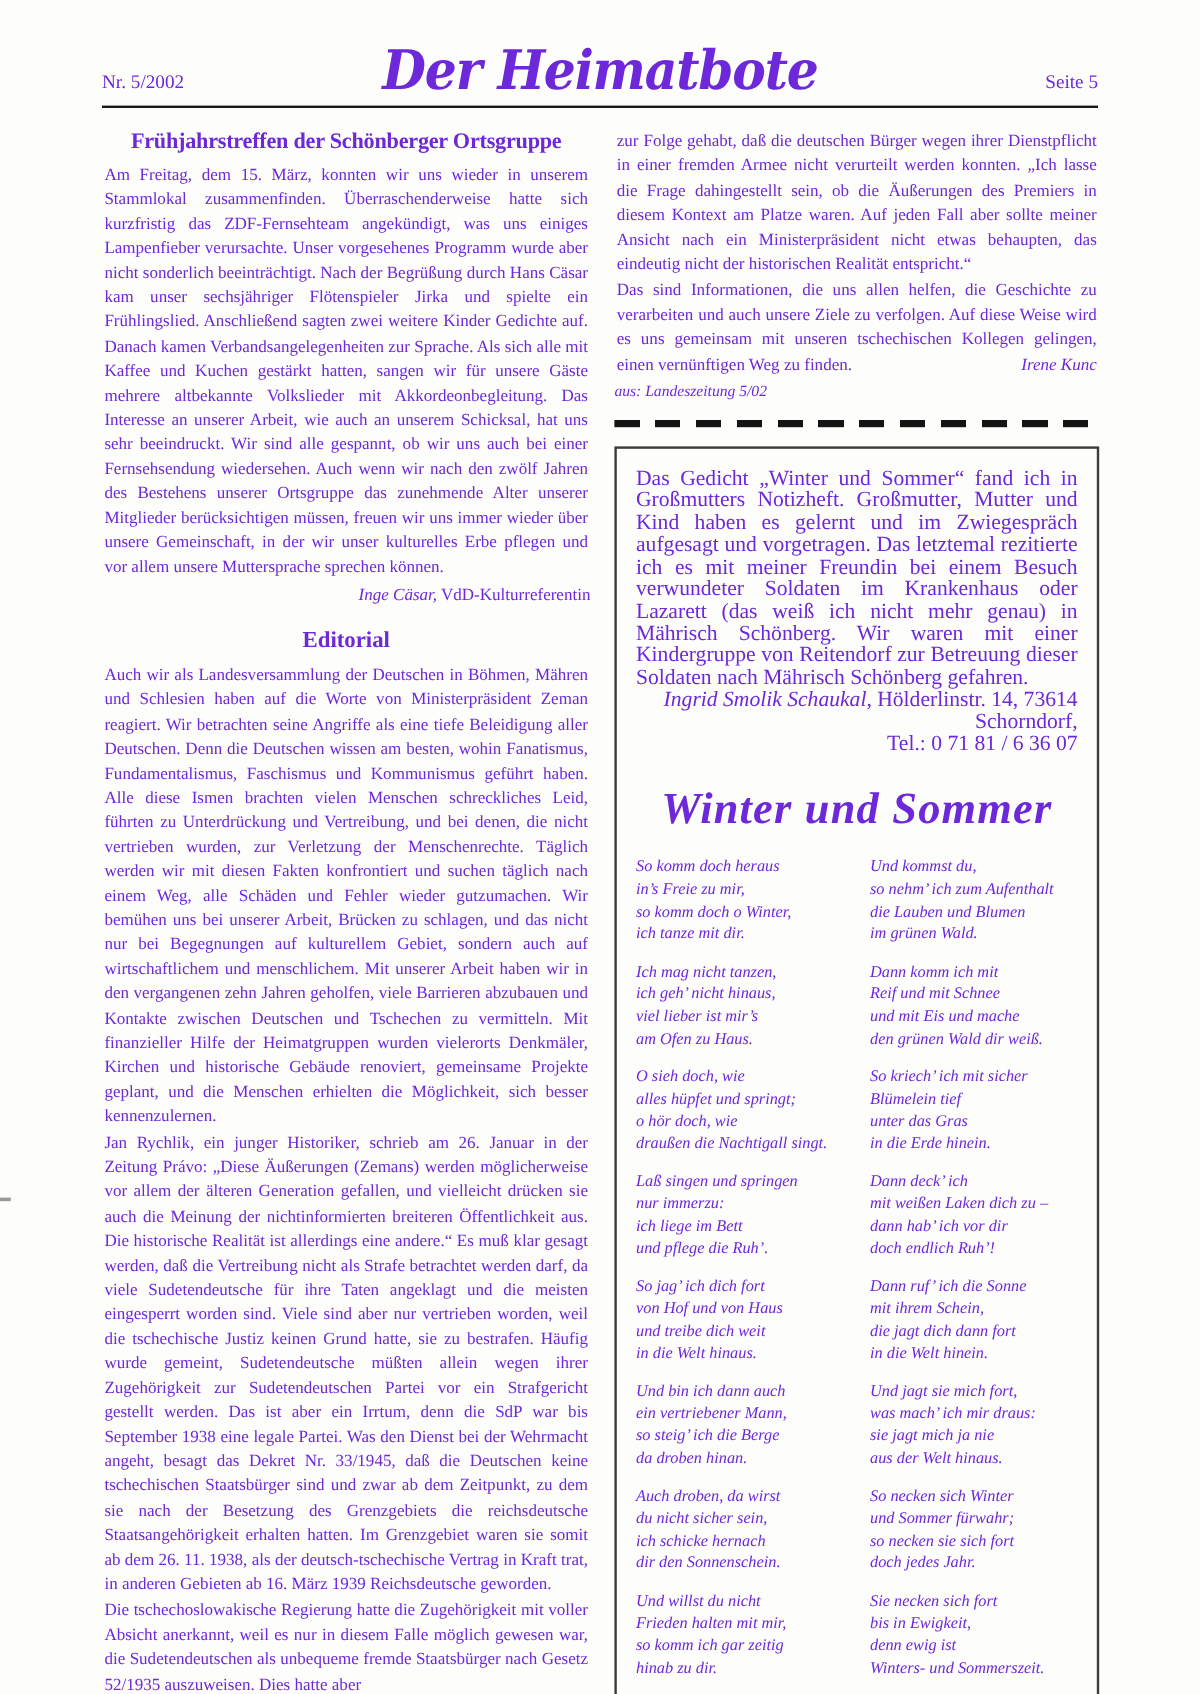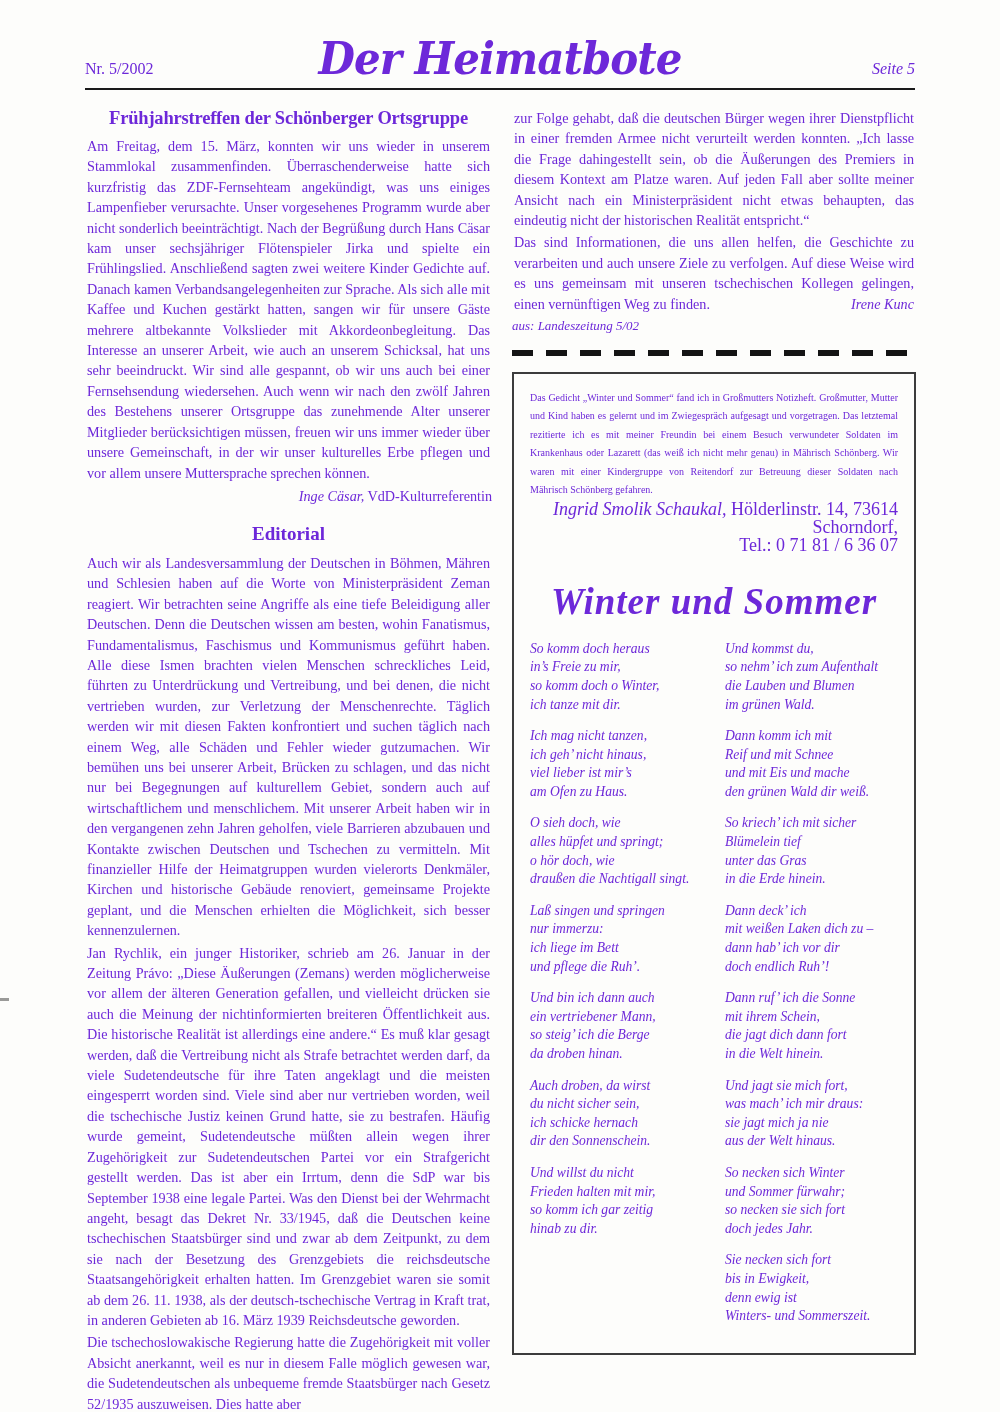--- a/index.html
+++ b/index.html
@@ -3,21 +3,21 @@
 <meta charset="utf-8">
 <style>
   html,body{margin:0;padding:0;background:#e8e8e6;}
   .page{
     position:relative;width:1000px;height:1412px;margin:0 auto;
     background:#fdfdfb;color:#6d28d9;overflow:hidden;
     font-family:"Liberation Serif",serif;
   }
   
   .issue{position:absolute;left:85px;top:60px;font-size:16px;}
-  .pagenum{position:absolute;right:85px;top:60px;font-size:16px;font-style:italic;}
+  .pagenum{position:absolute;right:85px;top:60px;font-size:16px;}
   .masthead{
     position:absolute;left:0;right:0;top:38px;text-align:center;
     font-family:"DejaVu Serif",serif;font-weight:700;font-style:italic;
     font-size:42px;letter-spacing:-1px;line-height:1;
     transform:scaleY(1.08);
   }
   .header-rule{position:absolute;left:85px;width:830px;top:88px;border-top:2px solid #1a1a1a;}
   
   .col{position:absolute;top:106px;}
   .col-left{left:85px;width:407px;}
@@ -33,21 +33,21 @@
   .it{font-style:italic;}
   .sig-float{float:right;font-style:italic;}
   .source{font-size:13px;line-height:20px;margin:2px 0 0;font-style:italic;}
   
   .dashed-rule{
     height:6px;margin:14px 0 0;
     background:repeating-linear-gradient(90deg,#141414 0 21px,transparent 21px 34px);
   }
   
   .poem-box{margin-top:16px;border:2px solid #3c3c3c;padding:15px 16px 14px;background:#fdfdfb;}
-  .box-intro{font-size:10px;line-height:18.4px;margin:0;}
+  .box-intro{font-size:18px;line-height:18.4px;margin:0;}
   .author-line{font-size:18px;line-height:18.4px;margin:0;text-align:right;}
   .poem-title{
     font-family:Liberation Serif, serif;font-style:italic;font-weight:700;
     font-size:37px;text-align:center;margin:28px 0 20px;letter-spacing:1px;line-height:1;
   }
   .poem-cols{display:flex;gap:22px;}
   .poem-col{flex:1;min-width:0;}
   .stanza{margin:0 0 13px;}
   .poem-line{
     font-family:"Liberation Serif",serif;font-style:italic;
@@ -117,20 +117,26 @@
               <div class="poem-line">o hör doch, wie</div>
               <div class="poem-line">draußen die Nachtigall singt.</div>
             </div>
             <div class="stanza">
               <div class="poem-line">Laß singen und springen</div>
               <div class="poem-line">nur immerzu:</div>
               <div class="poem-line">ich liege im Bett</div>
               <div class="poem-line">und pflege die Ruh’.</div>
             </div>
             <div class="stanza">
+              <div class="poem-line">So jag’ ich dich fort</div>
+              <div class="poem-line">von Hof und von Haus</div>
+              <div class="poem-line">und treibe dich weit</div>
+              <div class="poem-line">in die Welt hinaus.</div>
+            </div>
+            <div class="stanza">
               <div class="poem-line">Und bin ich dann auch</div>
               <div class="poem-line">ein vertriebener Mann,</div>
               <div class="poem-line">so steig’ ich die Berge</div>
               <div class="poem-line">da droben hinan.</div>
             </div>
             <div class="stanza">
               <div class="poem-line">Auch droben, da wirst</div>
               <div class="poem-line">du nicht sicher sein,</div>
               <div class="poem-line">ich schicke hernach</div>
               <div class="poem-line">dir den Sonnenschein.</div>

